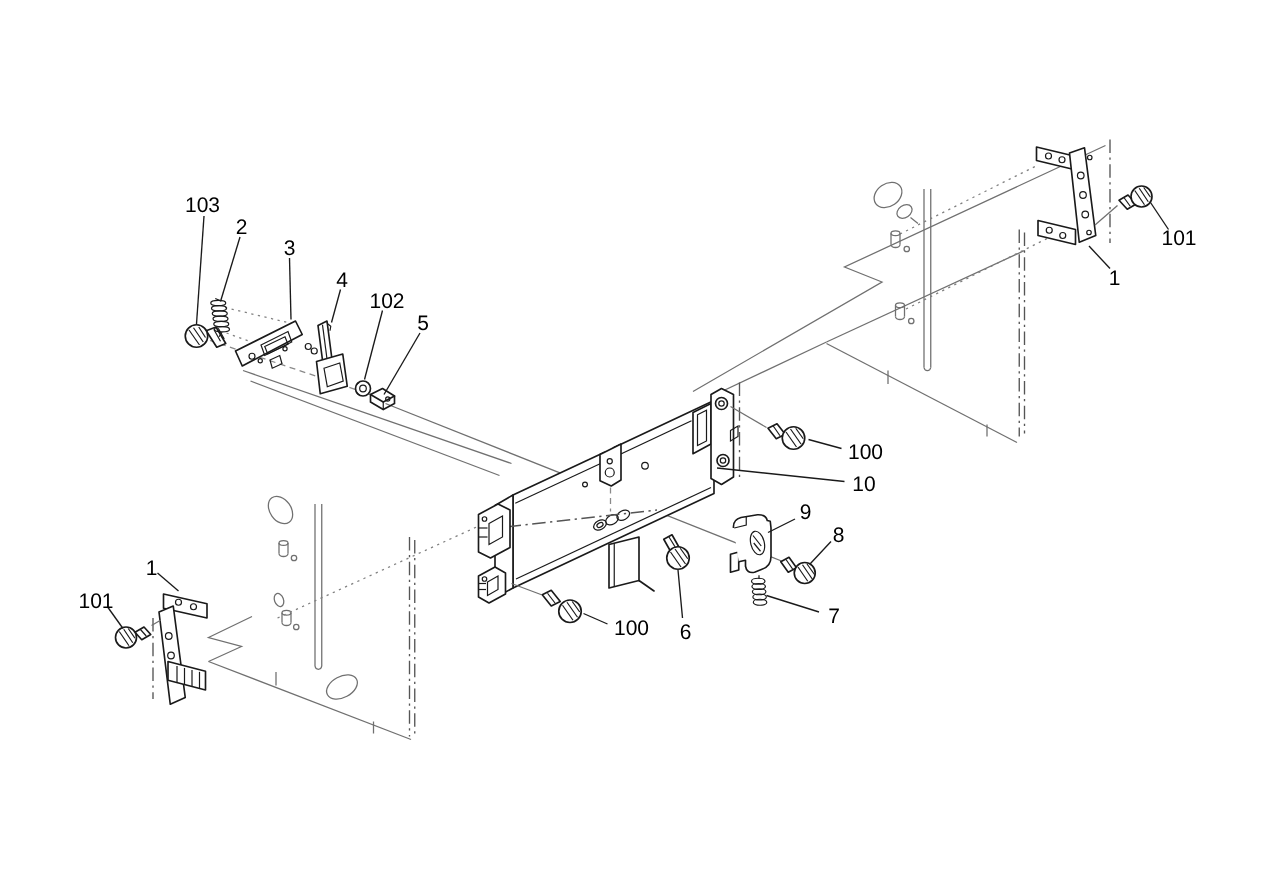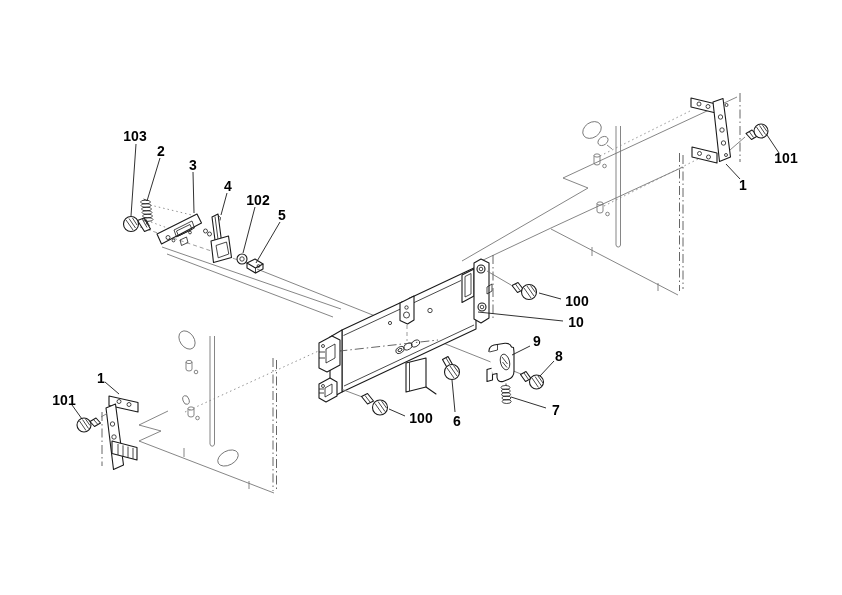--- a/index.html
+++ b/index.html
@@ -1,16 +1,16 @@
 <!DOCTYPE html>
 <html><head>
 <meta charset="utf-8">
 <style>
   html,body{margin:0;padding:0;background:#fff;width:842px;height:595px;overflow:hidden;}
-  .canvas{position:relative;width:842px;height:595px;background:#fff;font-family:"Liberation Sans",sans-serif;font-weight:bold;}
+  .canvas{position:relative;width:842px;height:595px;background:#fff;font-family:"Liberation Sans",sans-serif;}
   svg{display:block;}
   text.callout{font-family:"Liberation Sans","DejaVu Sans",sans-serif;}
   .part{fill:#ffffff;stroke:#1a1a1a;stroke-width:1.1;stroke-linejoin:round;}
   .partline{fill:none;stroke:#1a1a1a;stroke-width:1.1;stroke-linecap:round;}
   .thin{fill:none;stroke:#707070;stroke-width:0.85;}
   .dotted{fill:none;stroke:#808080;stroke-width:0.85;stroke-dasharray:1.5 3;}
   .dashed{fill:none;stroke:#8a8a8a;stroke-width:0.85;stroke-dasharray:4 3;}
   .dashdot{fill:none;stroke:#555;stroke-width:0.9;stroke-dasharray:9 3 1.5 3;}
   .hatch{fill:none;stroke:#1a1a1a;stroke-width:0.8;}
   .detail{fill:none;stroke:#1a1a1a;stroke-width:0.8;}

